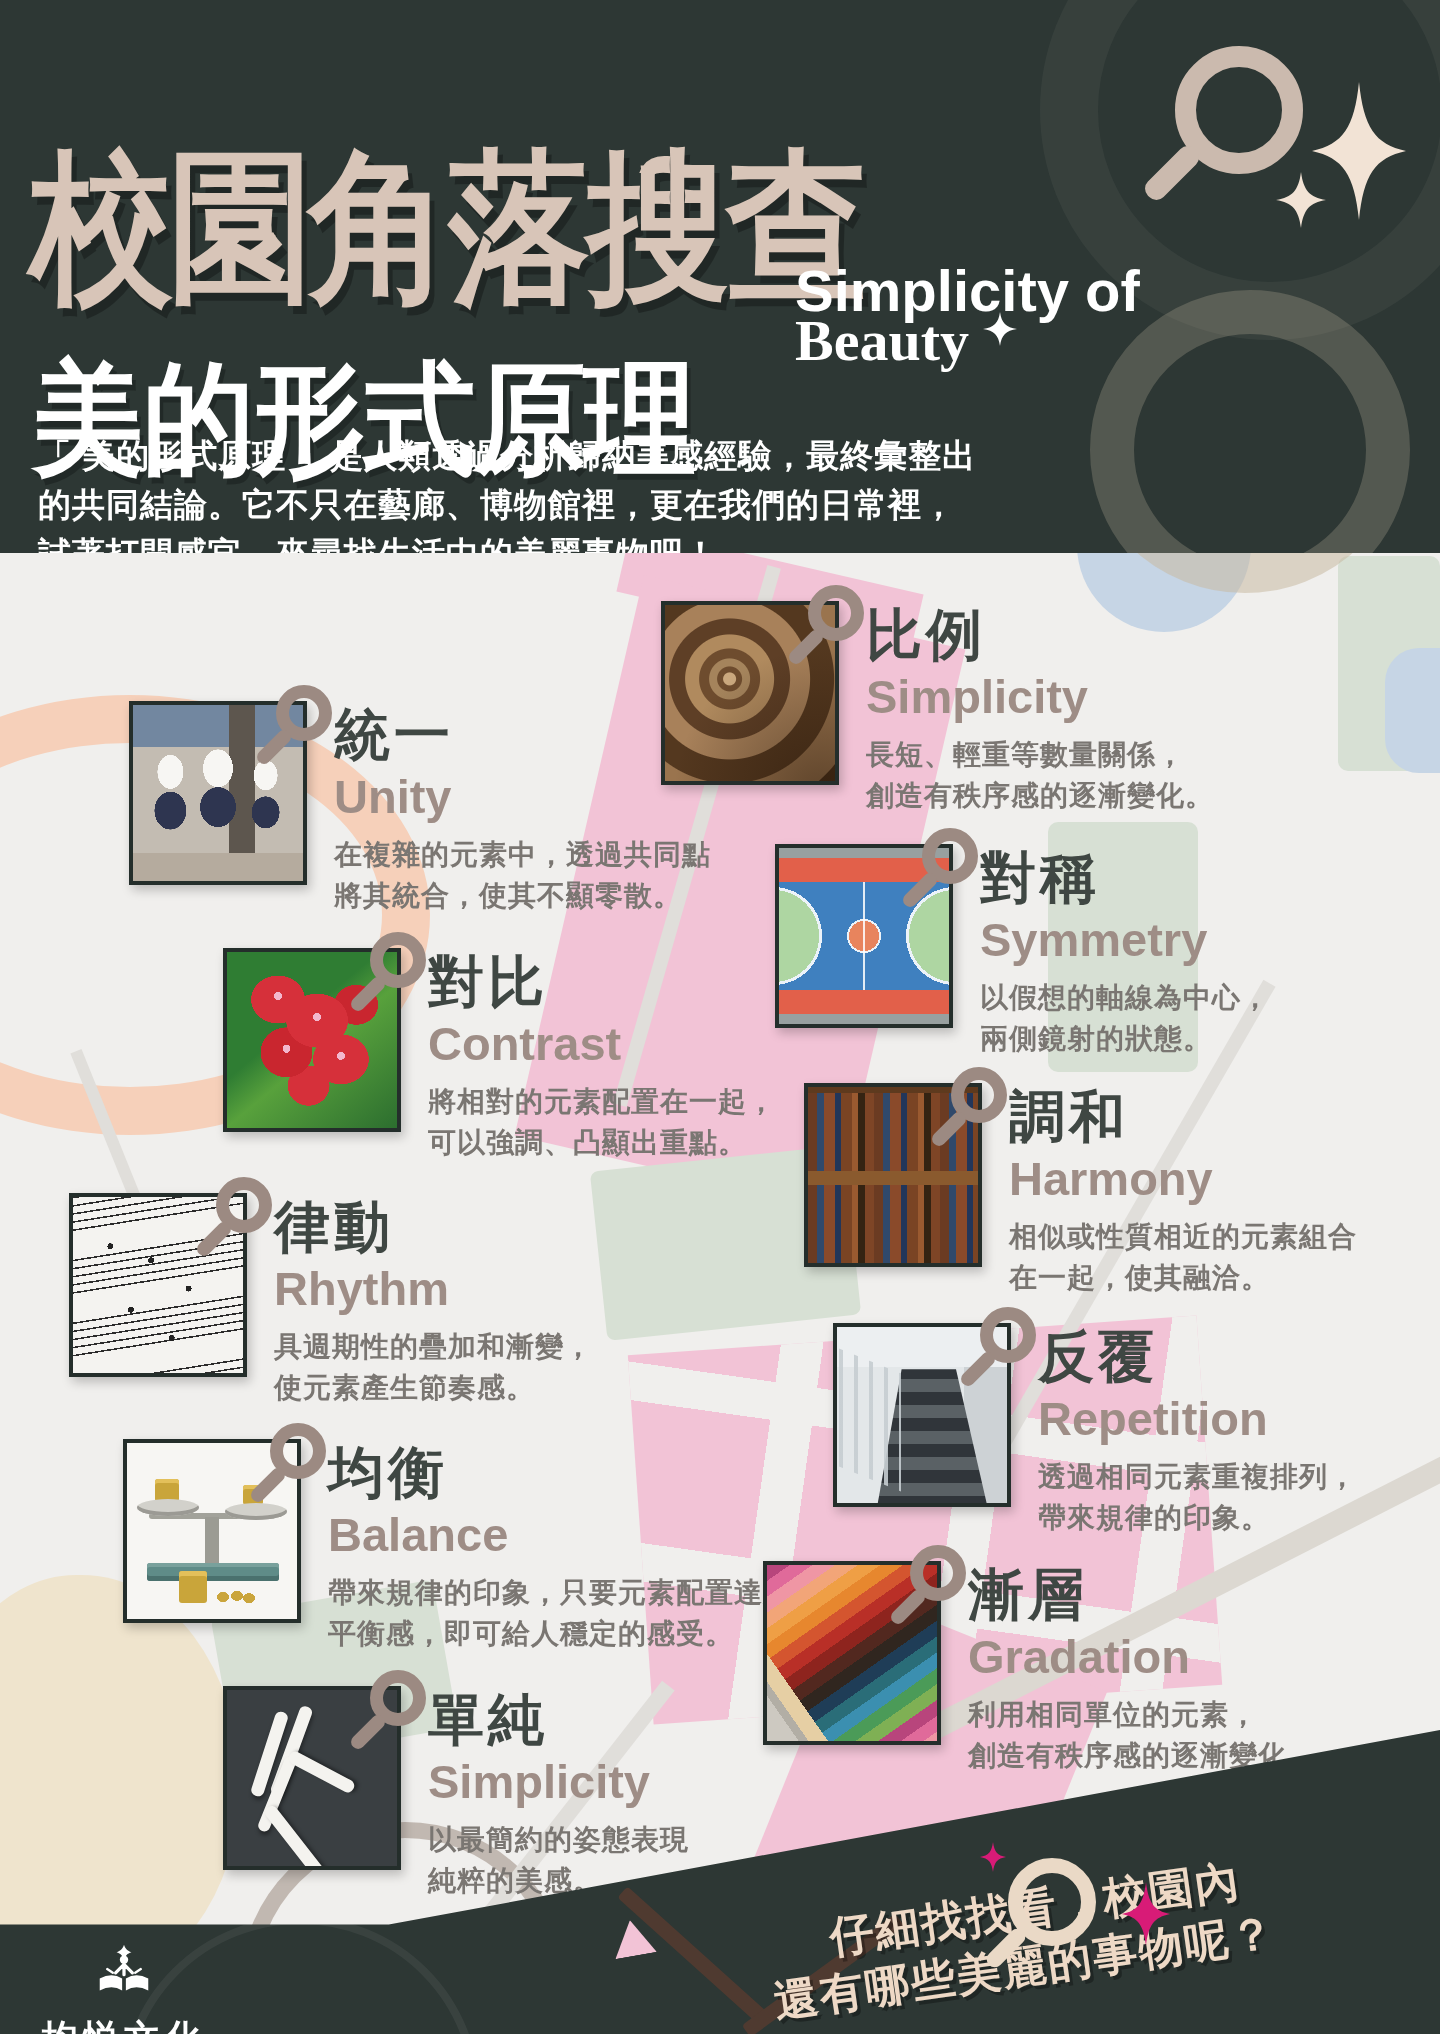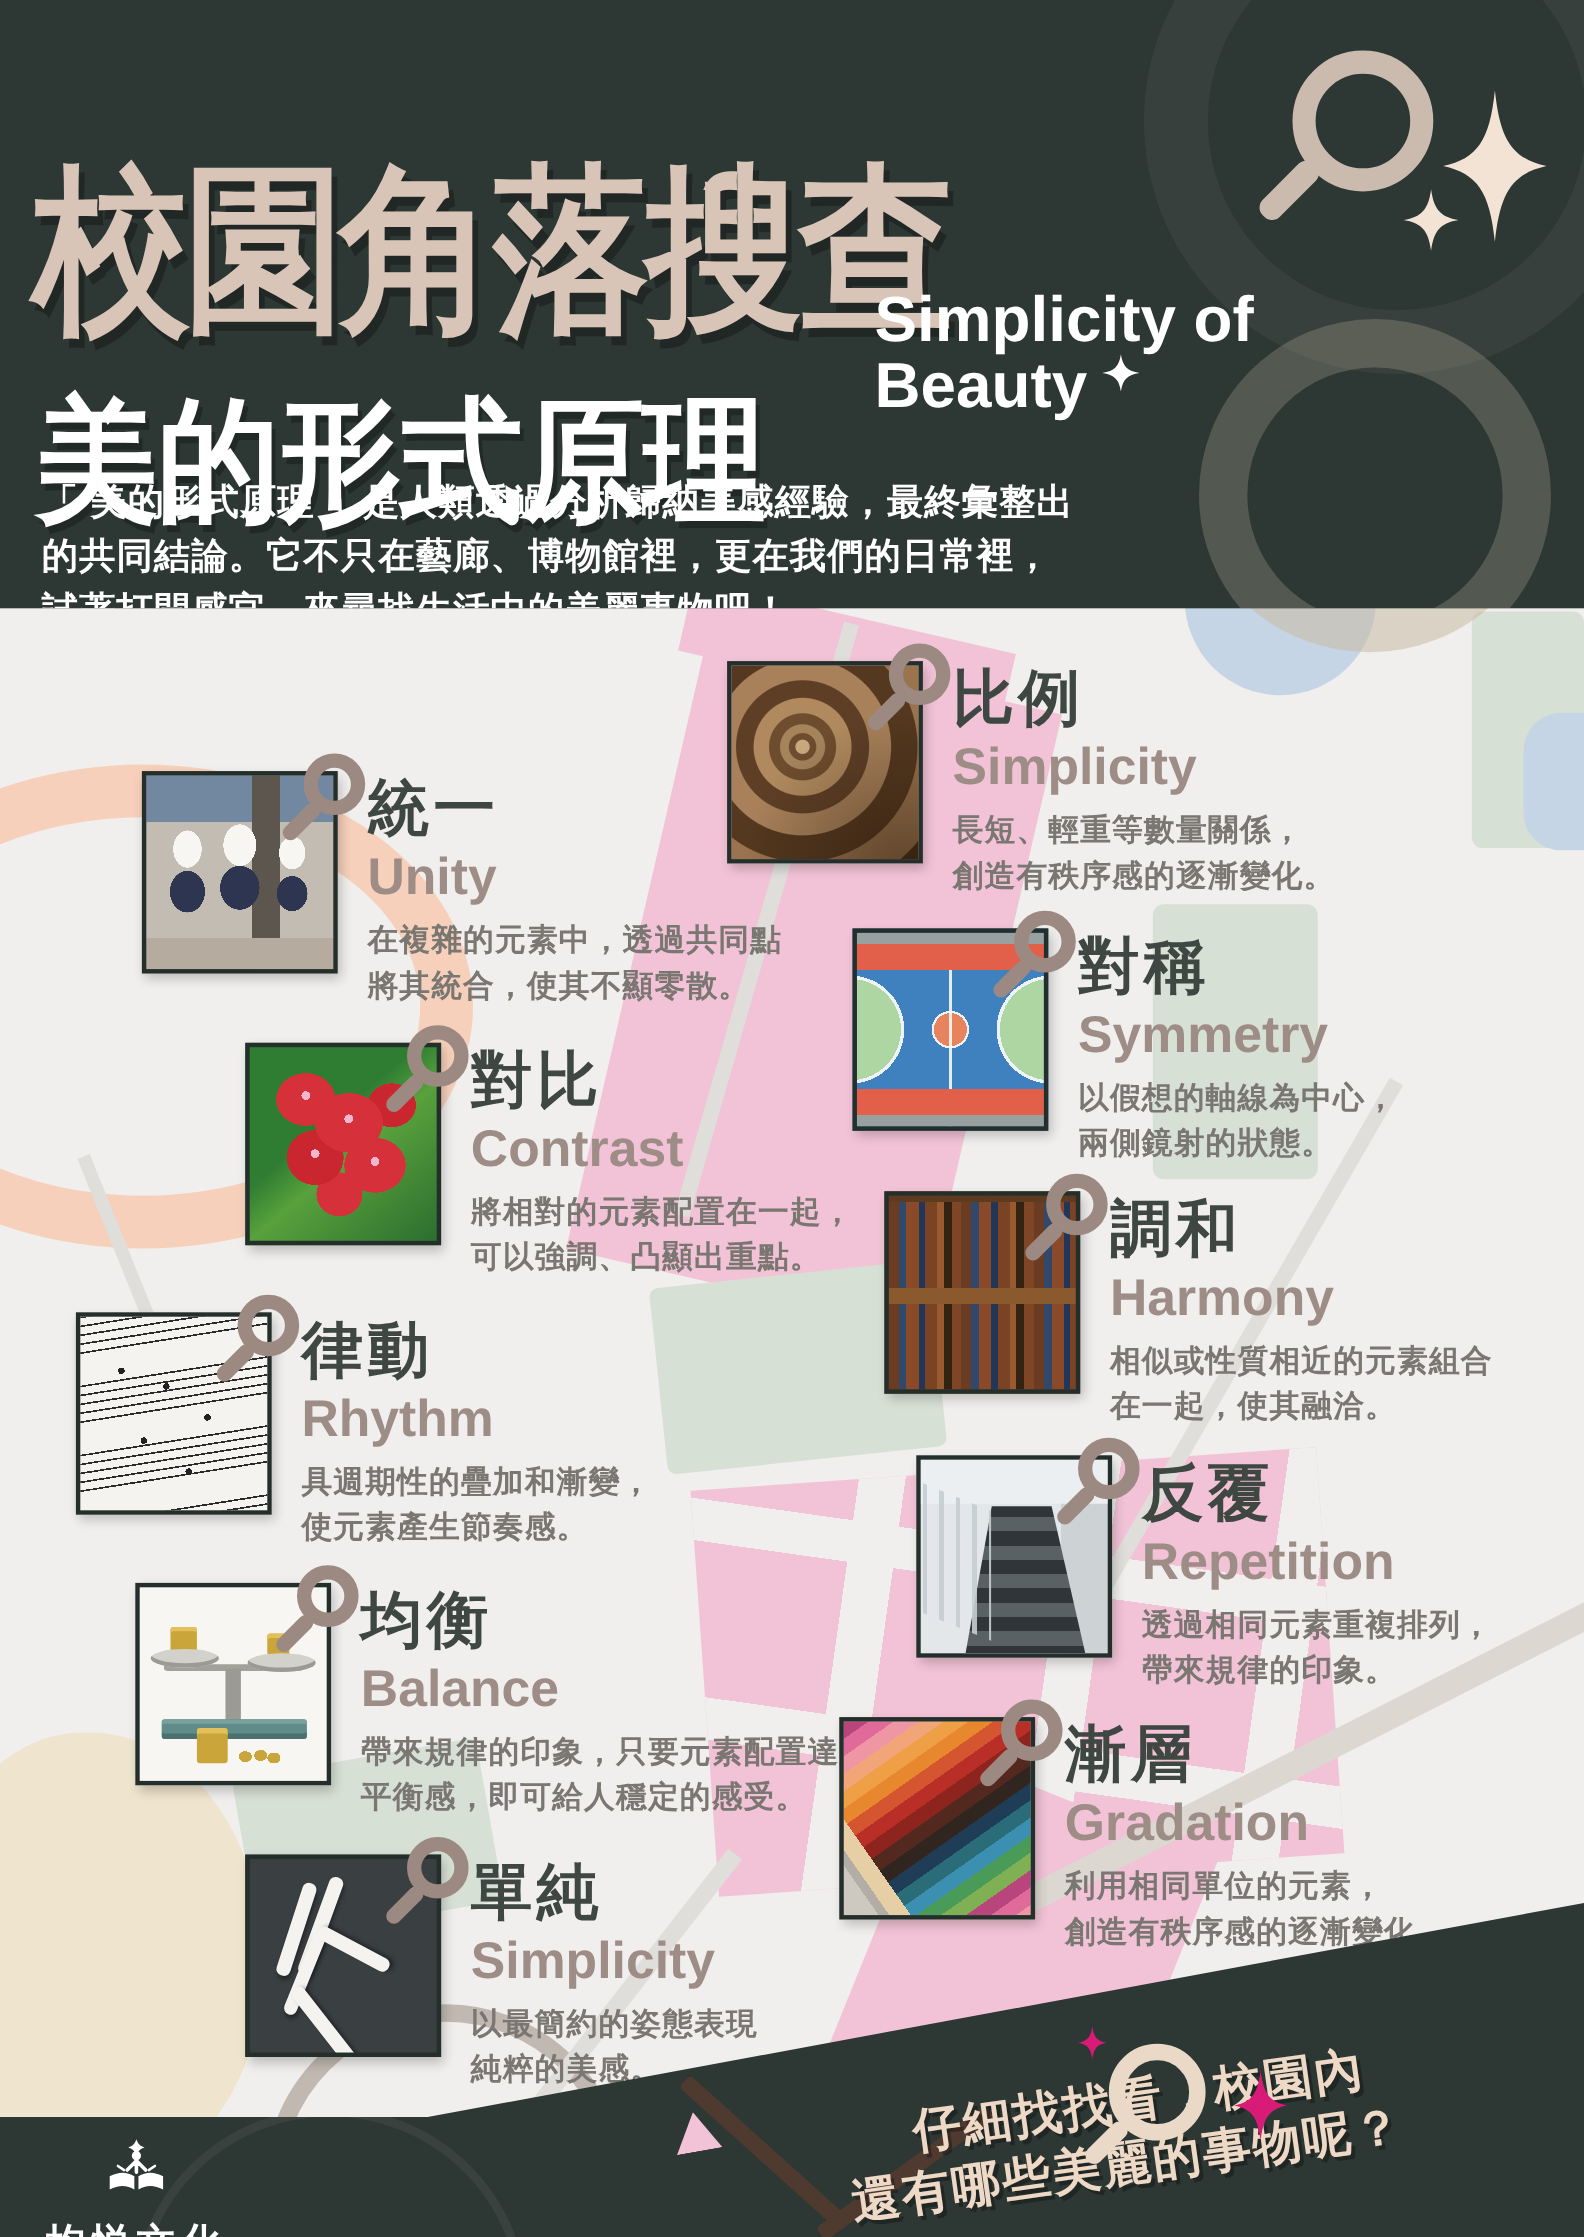--- a/index.html
+++ b/index.html
@@ -14,21 +14,21 @@
   #header{position:absolute;left:0;top:0;width:1440px;height:553px;background:#2d3734;z-index:4;overflow:hidden;}
   .hdr-faint-ring{position:absolute;border-radius:50%;border:58px solid rgba(225,213,198,.06);}
   .hdr-tan-ring{position:absolute;border-radius:50%;border:44px solid rgba(200,186,162,.25);}
   #main-title{position:absolute;left:30px;top:28px;font-size:164px;line-height:1.1;font-weight:900;
               color:#d8c5b8;letter-spacing:-4px;white-space:nowrap;transform:scaleX(.87);transform-origin:left top;
               text-shadow:6px 8px 0 rgba(0,0,0,.28);}
   #sub-zh{position:absolute;left:32px;top:238px;font-size:122px;font-weight:900;color:#ffffff;
           letter-spacing:-2px;white-space:nowrap;transform:scaleX(.92);transform-origin:left top;
           text-shadow:4px 6px 0 rgba(0,0,0,.25);}
   .sub-en{position:absolute;left:795px;font-size:58px;font-weight:900;color:#ffffff;line-height:1.0;white-space:nowrap;}
-  #sub-en1{top:262px;} #sub-en2{top:322px;}
+  #sub-en1{top:262px;} #sub-en2{top:312px;font-family:Liberation Serif, serif;}
   #intro{position:absolute;left:38px;top:398px;font-size:33px;line-height:49px;font-weight:700;color:#ffffff;
          white-space:pre-line;letter-spacing:1px;}
 
   
   .mag{position:absolute;}
   .mag .ring{border-radius:50%;border-style:solid;}
   .mag .stem{position:absolute;border-radius:10px;transform:rotate(45deg);}
   
   #hdr-mag{left:1175px;top:46px;z-index:5;}
   #hdr-mag .ring{width:128px;height:128px;border-width:21px;border-color:#cbbaae;}

